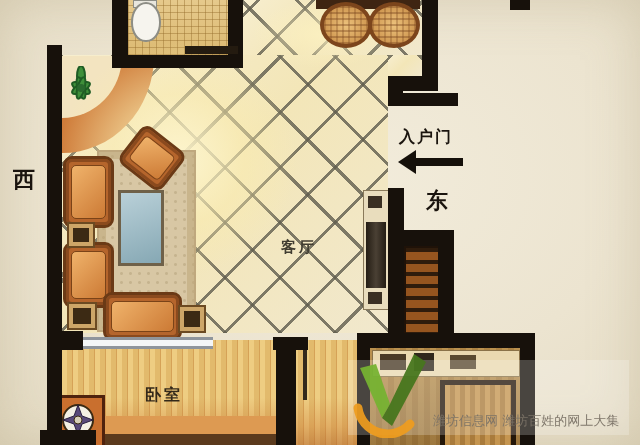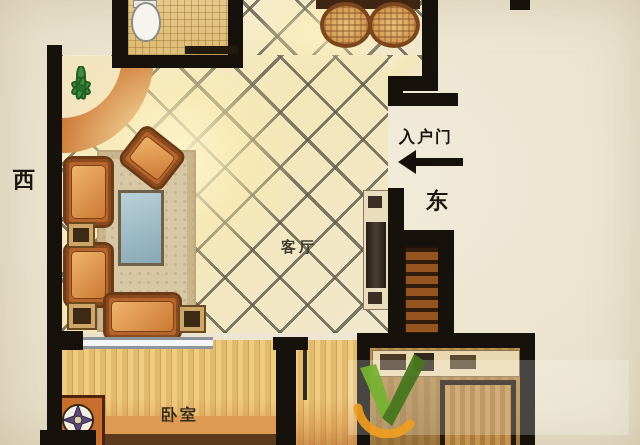--- a/index.html
+++ b/index.html
@@ -114,21 +114,21 @@
   #appliance-2{left:414px;top:353px;width:20px;height:18px;background:#30281c;}
   #appliance-3{left:450px;top:355px;width:26px;height:14px;background:#5a4a30;}
   #kitchen-table{left:440px;top:380px;width:66px;height:62px;z-index:2;border:5px solid #241709;
     background-image:repeating-linear-gradient(90deg,#c59550 0 5px,#a97b3c 5px 10px);}
   
   .lbl{z-index:7;color:#1a140e;font-weight:bold;white-space:nowrap;}
   #lbl-west{left:13px;top:165px;font-size:22px;}
   #lbl-east{left:426px;top:186px;font-size:22px;}
   #lbl-entrance{left:399px;top:127px;font-size:16px;letter-spacing:2px;}
   #lbl-living{left:281px;top:238px;font-size:15px;letter-spacing:3px;color:#413d31;}
-  #lbl-bedroom{left:145px;top:405px;font-size:16px;letter-spacing:3px;color:#33291a;margin-left:16px;}
+  #lbl-bedroom{left:145px;top:385px;font-size:16px;letter-spacing:3px;color:#33291a;}
   #arrow-shaft{left:413px;top:158px;width:50px;height:8px;background:#15100a;z-index:7;}
   #arrow-head{left:398px;top:150px;width:0;height:0;z-index:7;
     border-top:12px solid transparent;border-bottom:12px solid transparent;border-right:18px solid #15100a;}
   
   #wm-backdrop{left:348px;top:360px;width:281px;height:75px;background:rgba(255,255,255,.22);z-index:8;}
   #wm-logo{left:352px;top:352px;width:78px;height:86px;z-index:9;}
   #wm-brand{left:425px;top:362px;font-size:35px;font-weight:bold;letter-spacing:1px;
     color:rgba(56,46,38,.88);z-index:9;white-space:nowrap;}
   #wm-tagline{left:433px;top:412px;font-size:13px;color:rgba(122,114,102,.95);z-index:9;white-space:nowrap;}
   #plant{left:58px;top:66px;width:46px;height:44px;z-index:4;}
@@ -242,14 +242,15 @@
   <div class="abs" id="arrow-head"></div>
   <div class="abs lbl" id="lbl-living">客厅</div>
   <div class="abs lbl" id="lbl-bedroom">卧室</div>
 
   <div class="abs" id="wm-backdrop"></div>
   <svg class="abs" id="wm-logo" viewBox="0 0 78 86">
     <path d="M6,56 a30,30 0 0 0 52,16" fill="none" stroke="#ef9c1d" stroke-width="9" stroke-linecap="round" opacity="0.92"></path>
     <polygon points="8,16 24,12 38,52 30,66" fill="#76b232" opacity="0.95"></polygon>
     <polygon points="30,66 38,52 62,2 74,10 40,74" fill="#47761e" opacity="0.95"></polygon>
   </svg>
+  <div class="abs" id="wm-tagline">潍坊信息网 潍坊百姓的网上大集</div>
 
 </div>
 
 </body></html>

